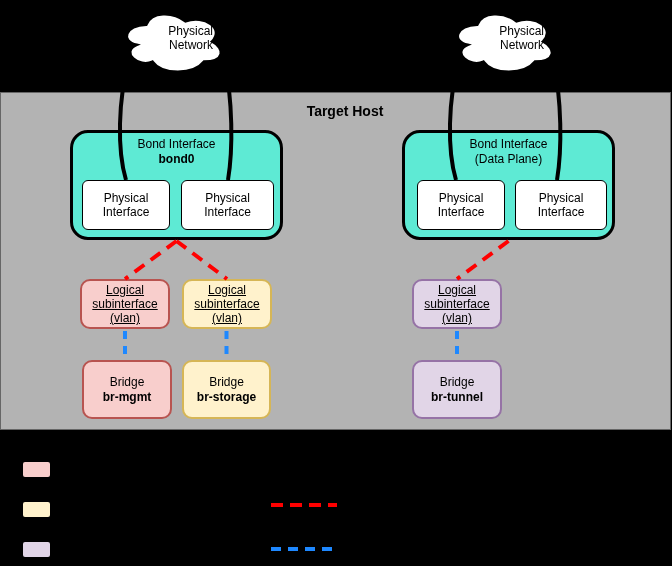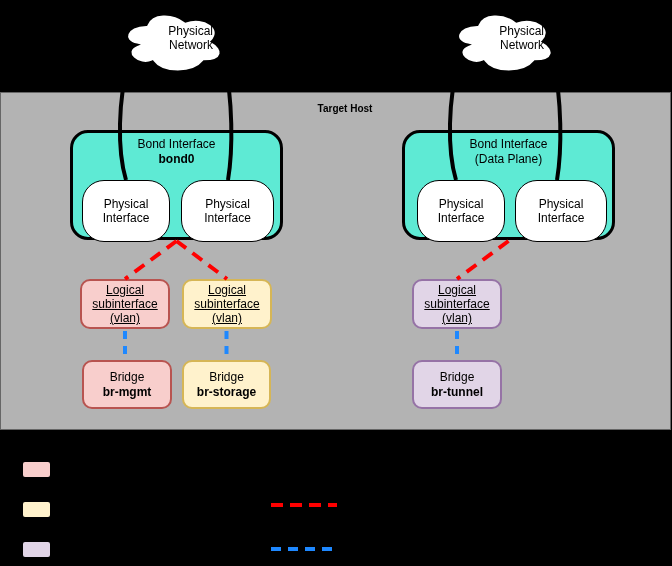--- a/index.html
+++ b/index.html
@@ -7,44 +7,44 @@
   .stage{
     position:relative;width:672px;height:566px;background:#000;overflow:hidden;
     font-family:"Liberation Sans","DejaVu Sans",sans-serif;color:#000;
   }
   .host{
     position:absolute;left:0;top:92px;width:671px;height:338px;
     background:#b3b3b3;border:1px solid #666;z-index:1;
   }
   .host-label{
     position:absolute;left:285px;top:103px;width:120px;text-align:center;
-    font-size:10px;font-weight:bold;z-index:2;
+    font-size:14px;font-weight:bold;z-index:2;
   }
   .bond{
     position:absolute;top:130px;width:213px;height:110px;background:#5eead4;
     border:3px solid #000;border-radius:18px;z-index:2;
   }
   .bond-title{
     position:absolute;top:4px;left:0;width:100%;text-align:center;
     font-size:12px;line-height:15px;
   }
   .bond-title .bold{font-weight:bold;}
   .bond-title span{display:block;}
   .phys{
-    position:absolute;top:47px;height:62px;background:#fff;border:1.5px solid #000;
-    border-radius:22px;display:flex;align-items:center;justify-content:center;
+    position:absolute;top:47px;height:50px;background:#fff;border:1.5px solid #000;
+    border-radius:6px;display:flex;align-items:center;justify-content:center;
     text-align:center;font-size:12px;line-height:14px;padding:2px;
   }
   .node{
     position:absolute;z-index:2;border-radius:10px;border:2px solid;
     display:flex;flex-direction:column;align-items:center;justify-content:center;
     text-align:center;font-size:12px;line-height:14px;padding:2px;
   }
   .sub{top:279px;width:90px;height:50px;text-decoration:underline;}
-  .bridge{top:360px;width:90px;height:49px;line-height:15px;}
+  .bridge{top:360px;width:90px;height:59px;line-height:15px;}
   .bridge .bold{font-weight:bold;}
   .c-mgmt{background:#f8cecc;border-color:#b85450;}
   .c-storage{background:#fff2cc;border-color:#d6b656;}
   .c-tunnel{background:#e1d5e7;border-color:#9673a6;}
   .overlay{position:absolute;left:0;top:0;z-index:5;pointer-events:none;}
   .cloud-label{
     position:absolute;top:24px;width:80px;text-align:right;font-size:12px;
     line-height:14px;z-index:6;
   }
   .swatch{

